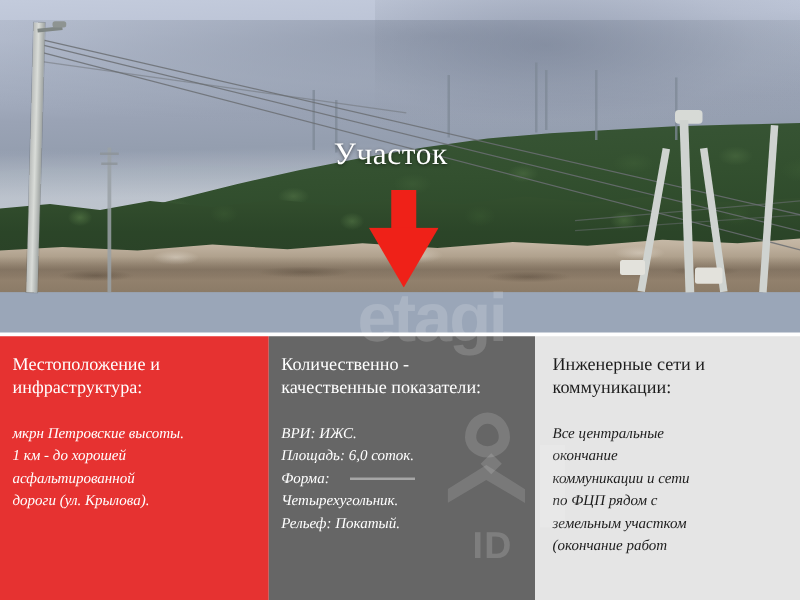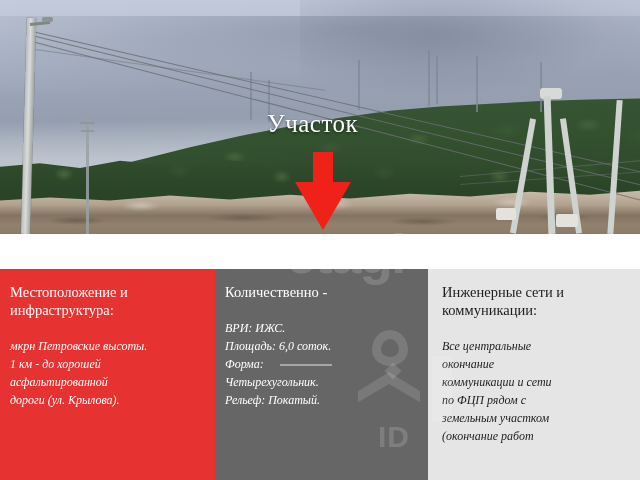--- a/index.html
+++ b/index.html
@@ -1,21 +1,21 @@
 <!DOCTYPE html>
 <html><head>
 <meta charset="utf-8">
 <style>
   html,body{margin:0;padding:0;background:#fff;}
   body{width:640px;height:480px;overflow:hidden;font-family:"Liberation Serif",serif;}
 
   #canvas{position:relative;width:640px;height:480px;background:#ffffff;overflow:hidden;}
 
   
-  #photo{position:absolute;left:0;top:0;width:640px;height:234px;overflow:hidden;
+  #photo{position:absolute;left:0;top:0;width:640px;height:266px;overflow:hidden;
          background:#9aa6b8;}
 
   .sky{position:absolute;left:0;top:0;width:640px;height:200px;
        background:linear-gradient(178deg,#c3cbdc 0%,#bcc4d6 14%,#a9b2c4 30%,#9aa3b5 44%,#949eaf 56%,#9ea7b6 66%,#aeb6c1 76%,#bcc2c9 86%,#c6cbd0 100%);}
   .cloudband{position:absolute;left:0;top:16px;width:640px;height:130px;
        background:radial-gradient(120% 80% at 55% 10%, rgba(120,130,148,.55) 0%, rgba(140,150,166,.30) 38%, rgba(180,188,200,0) 70%);}
   .cloudband2{position:absolute;left:300px;top:0px;width:340px;height:120px;
        background:radial-gradient(90% 90% at 40% 30%, rgba(110,120,140,.45) 0%, rgba(150,158,174,.18) 55%, rgba(190,196,208,0) 80%);}
   .haze{position:absolute;left:0;top:120px;width:640px;height:70px;
        background:linear-gradient(180deg,rgba(200,206,214,0) 0%,rgba(205,210,218,.55) 55%,rgba(196,202,210,.35) 100%);}
@@ -212,20 +212,21 @@
         <div class="p-line">мкрн Петровские высоты.</div>
         <div class="p-line">1 км - до хорошей</div>
         <div class="p-line">асфальтированной</div>
         <div class="p-line">дороги (ул. Крылова).</div>
       </div>
     </div>
 
     <div class="panel gray">
       <div class="p-title">
         <div class="p-line">Количественно -</div>
+        <div class="p-line">качественные показатели:</div>
       </div>
       <div class="p-body">
         <div class="p-line">ВРИ: ИЖС.</div>
         <div class="p-line">Площадь: 6,0 соток.</div>
         <div class="p-line"><span>Форма:</span><span class="form-mark"></span></div>
         <div class="p-line">Четырехугольник.</div>
         <div class="p-line">Рельеф: Покатый.</div>
       </div>
     </div>
 

